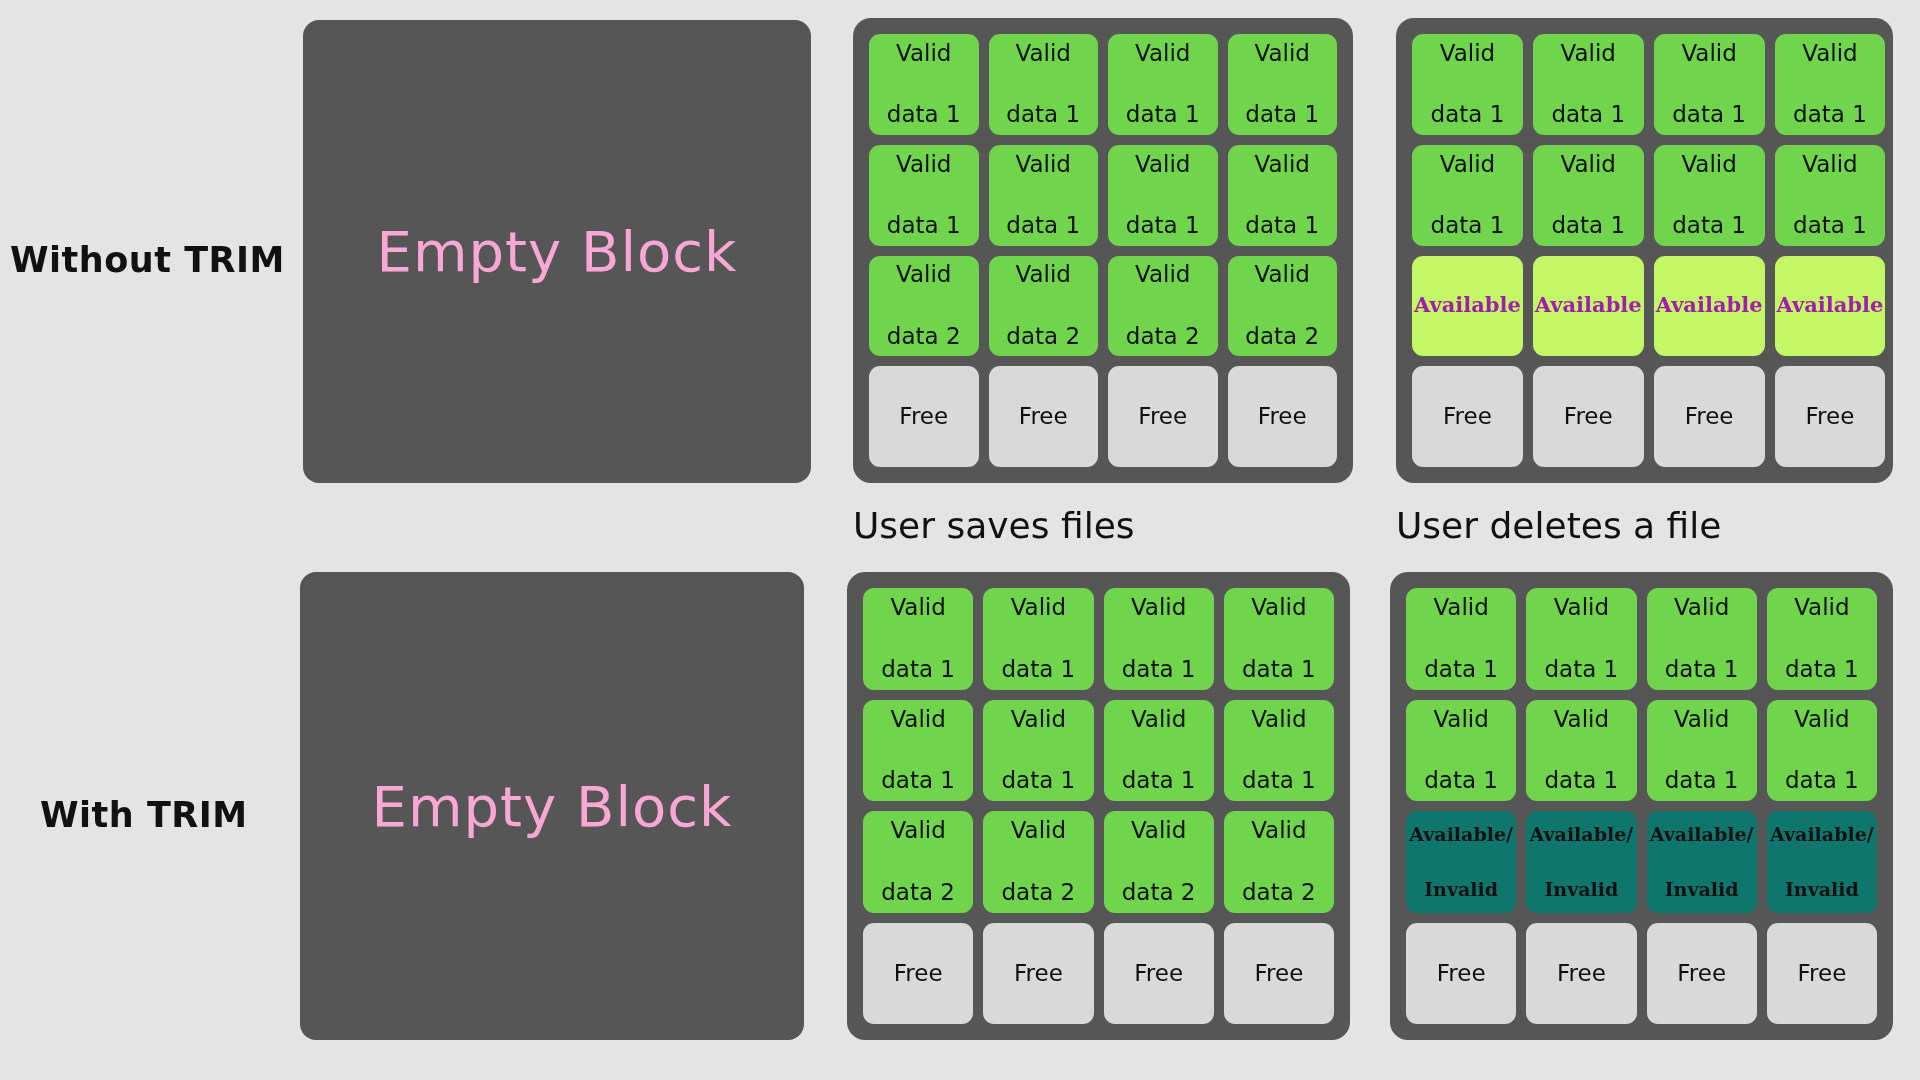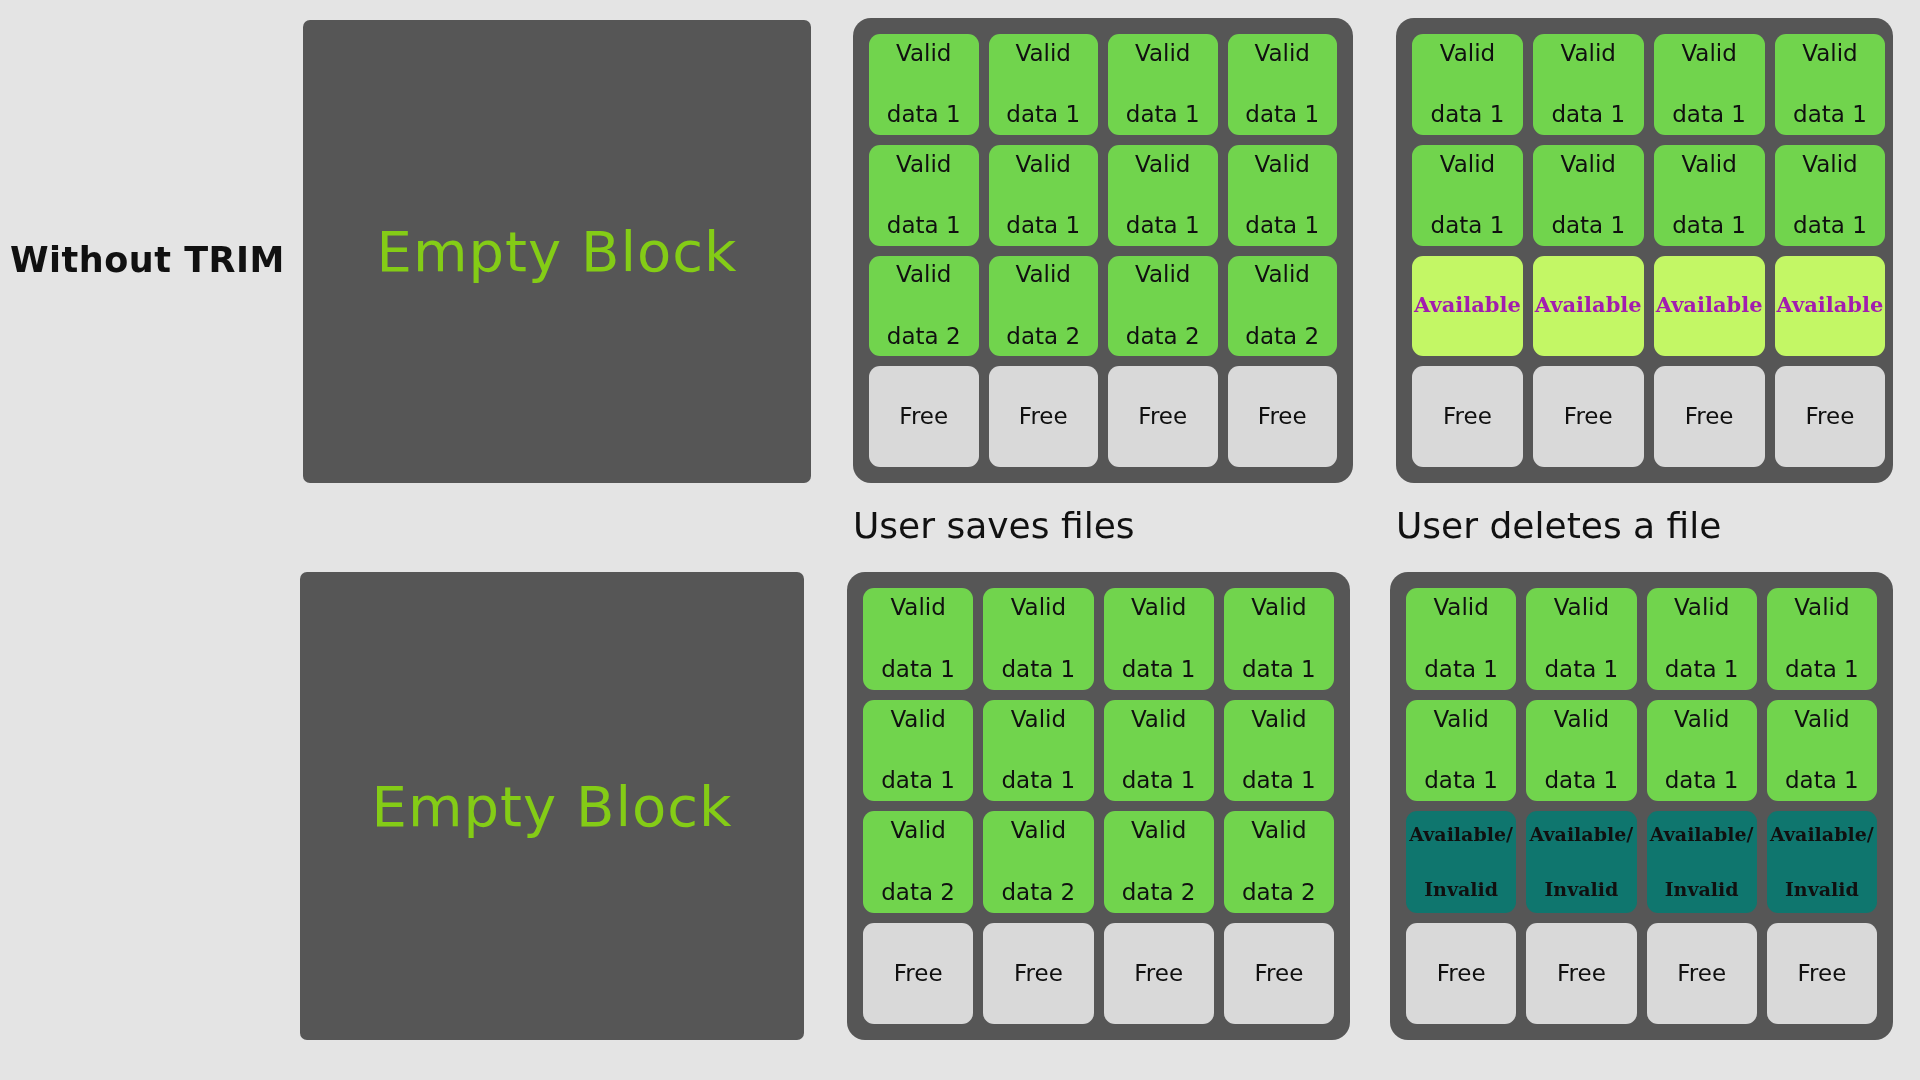--- a/index.html
+++ b/index.html
@@ -30,25 +30,25 @@
     white-space: nowrap;
     font-weight: 700;
   }
   .row-label.r1 { left: 10px; top: 240px; }
   .row-label.r2 { left: 40px; top: 795px; }
 
   
   .empty-block {
     position: absolute;
     background: #565656;
-    border-radius: 7px;
+    border-radius: 16px;
     display: flex;
     align-items: center;
     justify-content: center;
-    color: #84cc16;
+    color: #f9a8d4;
     font-size: 56px;
     font-family: "DejaVu Sans", sans-serif;
     font-weight: 400;
     letter-spacing: 1px;
   }
   .empty-block.eb1 { left: 303px; top: 20px;  width: 508px; height: 463px; }
   .empty-block.eb2 { left: 300px; top: 572px; width: 504px; height: 468px; }
 
   
   .grid-panel {
@@ -122,20 +122,21 @@
   .caption.c1 { left: 853px;  top: 505px; width: 500px; }
   .caption.c2 { left: 1396px; top: 505px; width: 497px; }
 </style>
 </head>
 <body>
 
 <div class="stage">
 
   <div class="row-label r1">Without TRIM</div>
 
+  <div class="row-label r2">With TRIM</div>
 
   <div class="empty-block eb1">Empty Block</div>
 
   <div class="grid-panel g-tm">
       <div class="cell valid">
         <span>Valid</span>
         <span class="l2">data 1</span>
       </div>
       <div class="cell valid">
         <span>Valid</span>

